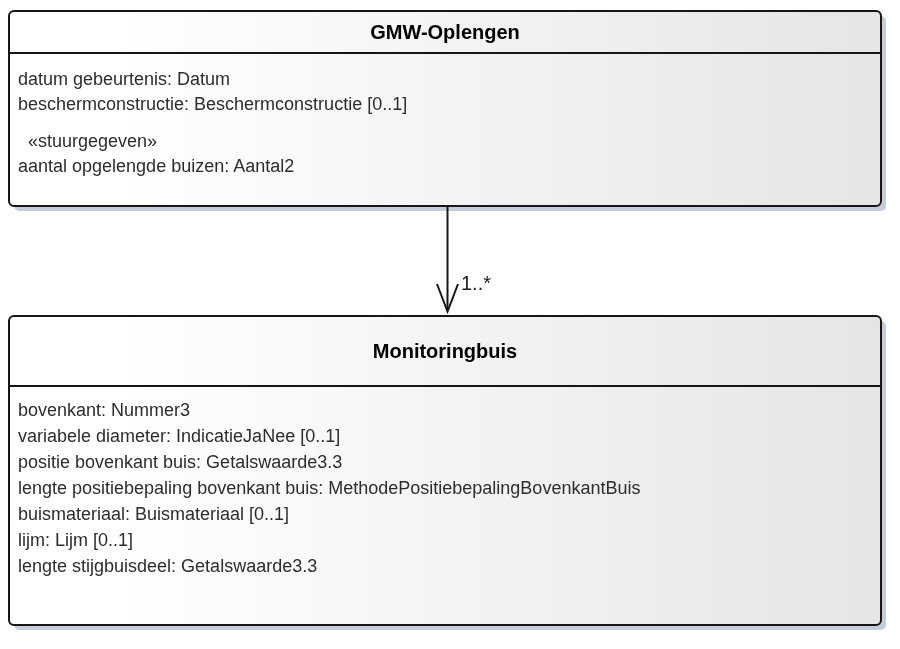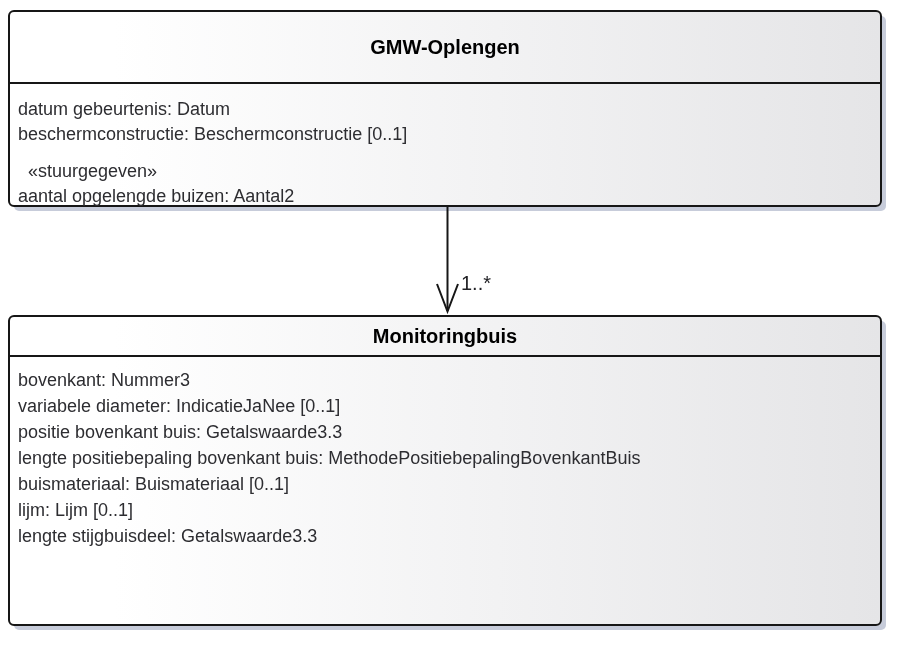--- a/index.html
+++ b/index.html
@@ -25,22 +25,22 @@
   .class-mon { top: 315px; height: 311px; }
   .class-title {
     display: flex;
     align-items: center;
     justify-content: center;
     font-size: 20px;
     font-weight: bold;
     color: #000000;
     border-bottom: 2px solid #161616;
   }
-  .class-gmw .class-title { height: 72px; }
-  .class-mon .class-title { height: 40px; }
+  .class-gmw .class-title { height: 42px; }
+  .class-mon .class-title { height: 70px; }
   .class-attrs {
     color: #2d2d31;
     font-size: 18px;
     padding: 13px 8px 0 8px;
   }
   .class-gmw .class-attrs { line-height: 25px; padding-top: 13px; }
   .class-mon .class-attrs { line-height: 26px; padding-top: 10px; }
   .attr-line { white-space: nowrap; }
   .attr-spacer { height: 12px; }
   .stereotype-line { padding-left: 10px; }

